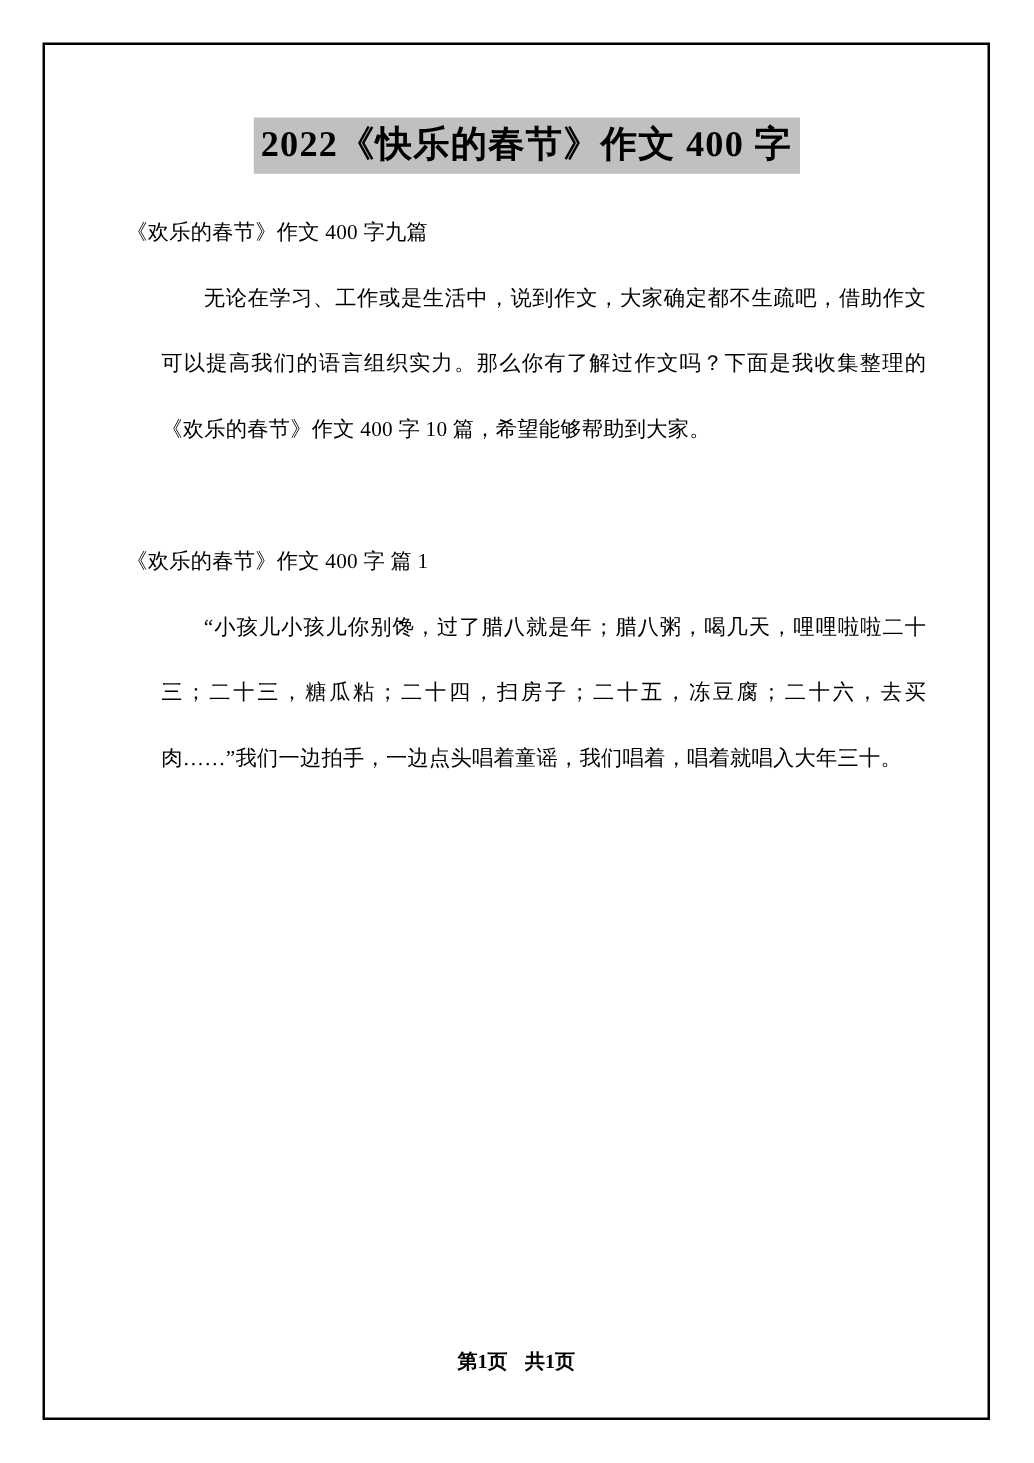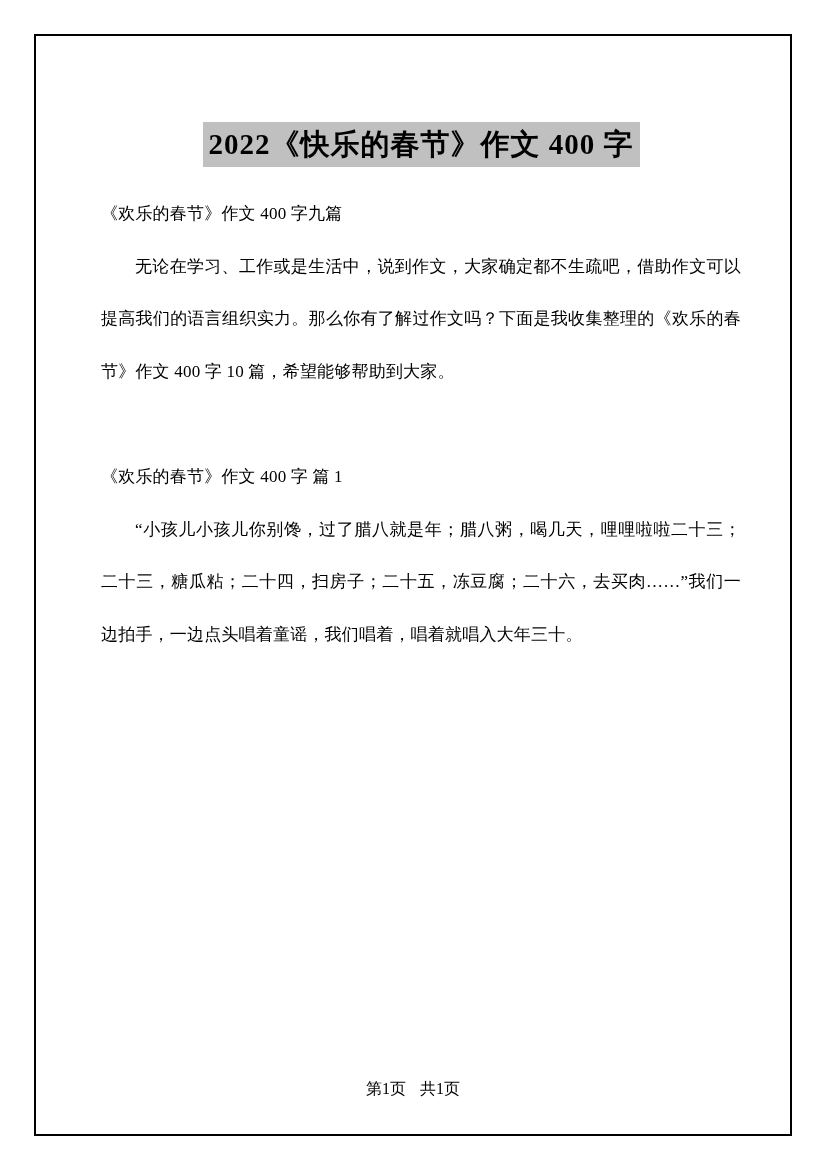--- a/index.html
+++ b/index.html
@@ -36,46 +36,46 @@
       font-size: 29px;
       font-weight: bold;
       line-height: 45px;
       letter-spacing: 1px;
       white-space: nowrap;
     }
     .doc-title .hl {
       background: #c0c0c0;
       padding: 0 6px;
       display: inline-block;
-      margin-top: 28px;
     }
     .line {
       margin: 0;
       font-size: 17px;
       line-height: 52.5px;
       text-align: justify;
       letter-spacing: 0.2px;
     }
     .subtitle {
       margin-top: 21px;
     }
     .indent {
       text-indent: 2em;
+      margin-left: 28px;
     }
     .section-heading {
       margin-top: 53px;
     }
     .footer {
       position: absolute;
       left: 0;
       right: 0;
       bottom: 34px;
       text-align: center;
       font-size: 16px;
-      font-weight: normal;
+      font-weight: bold;
     }
     .footer .gap {
       margin-left: 14px;
     }
   </style>
 </head>
 <body>
 
 <div class="frame">
   <div class="content">

